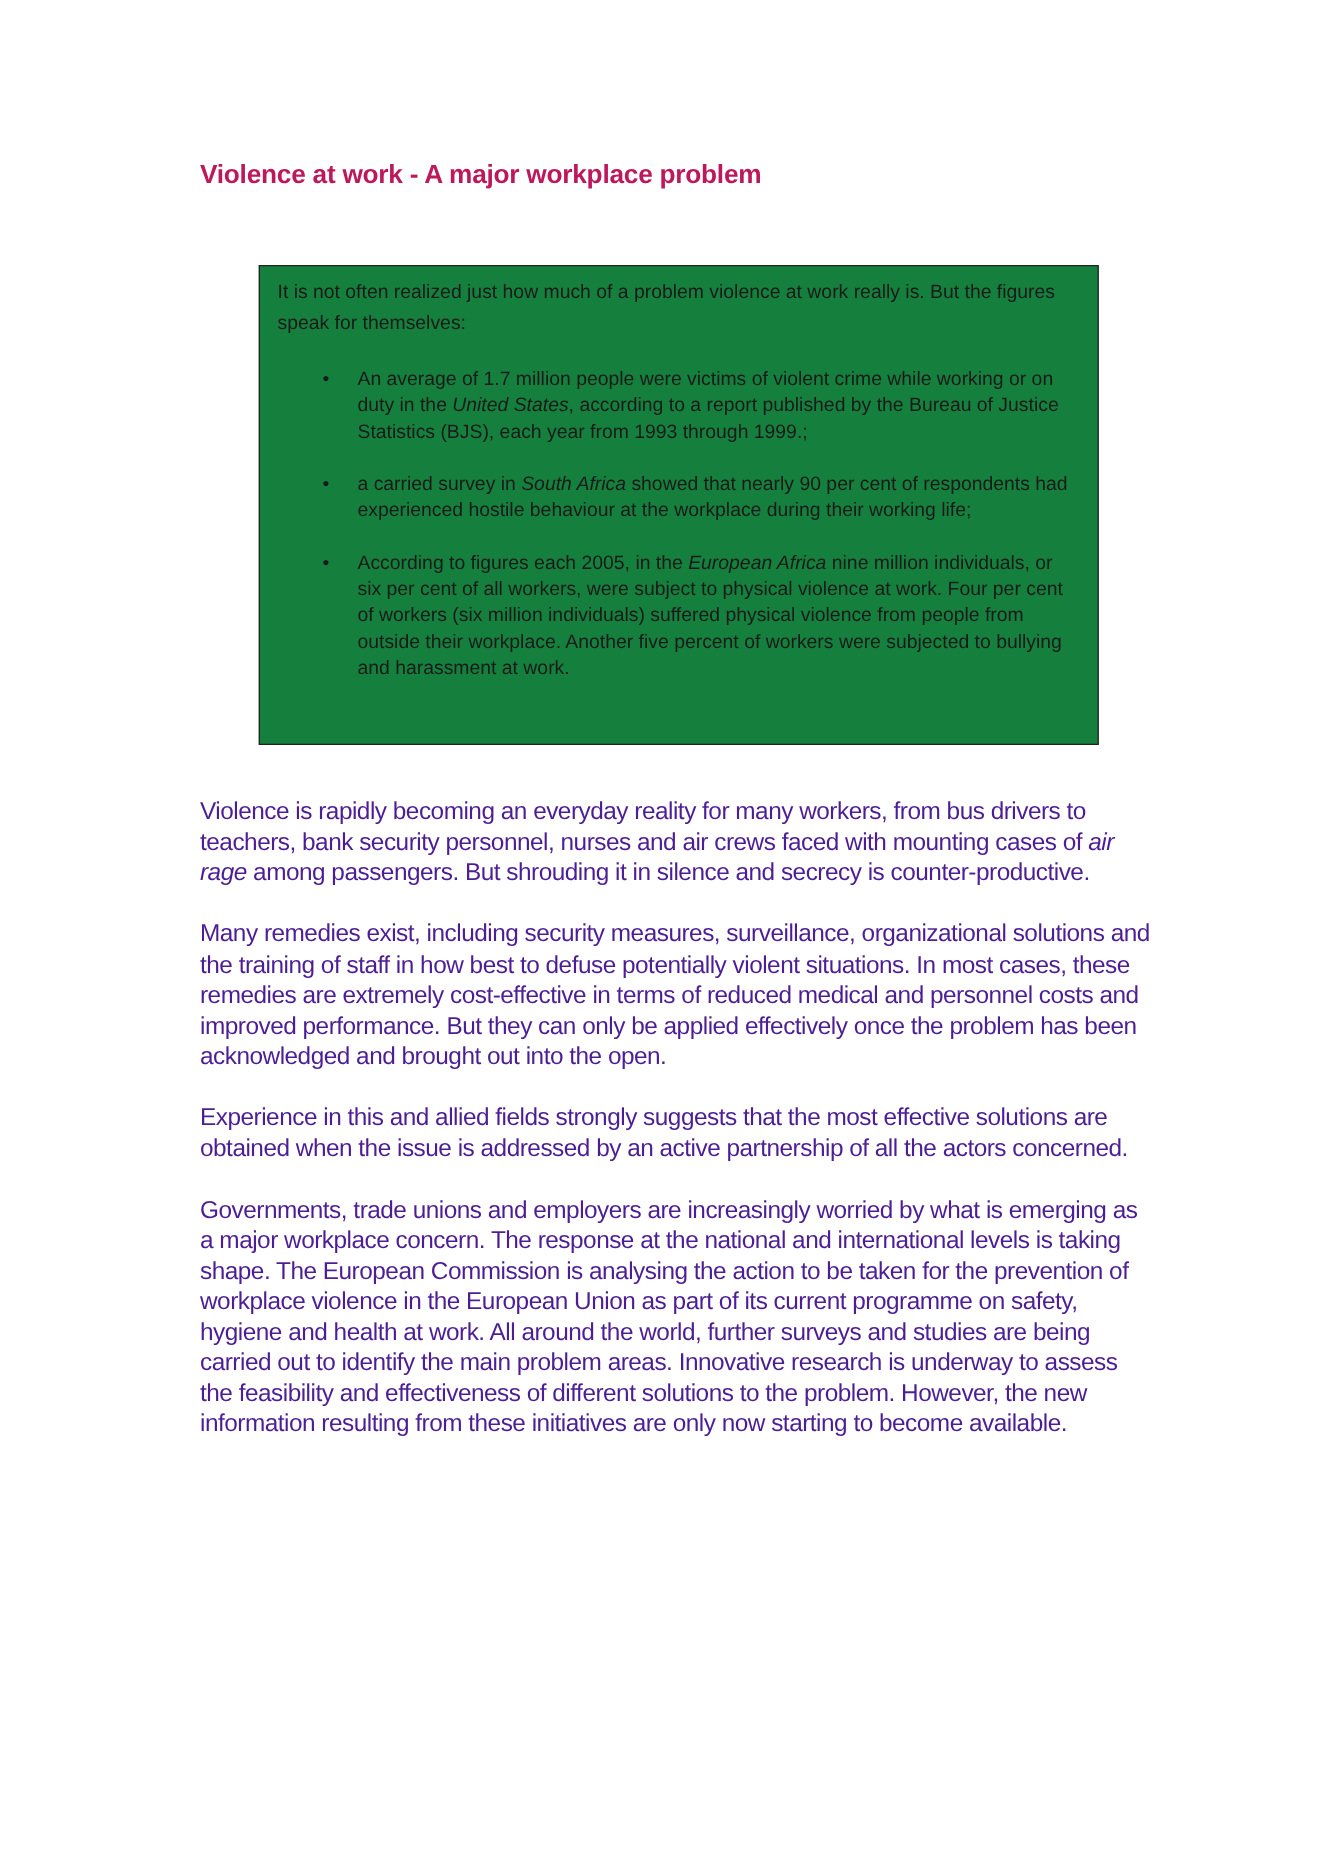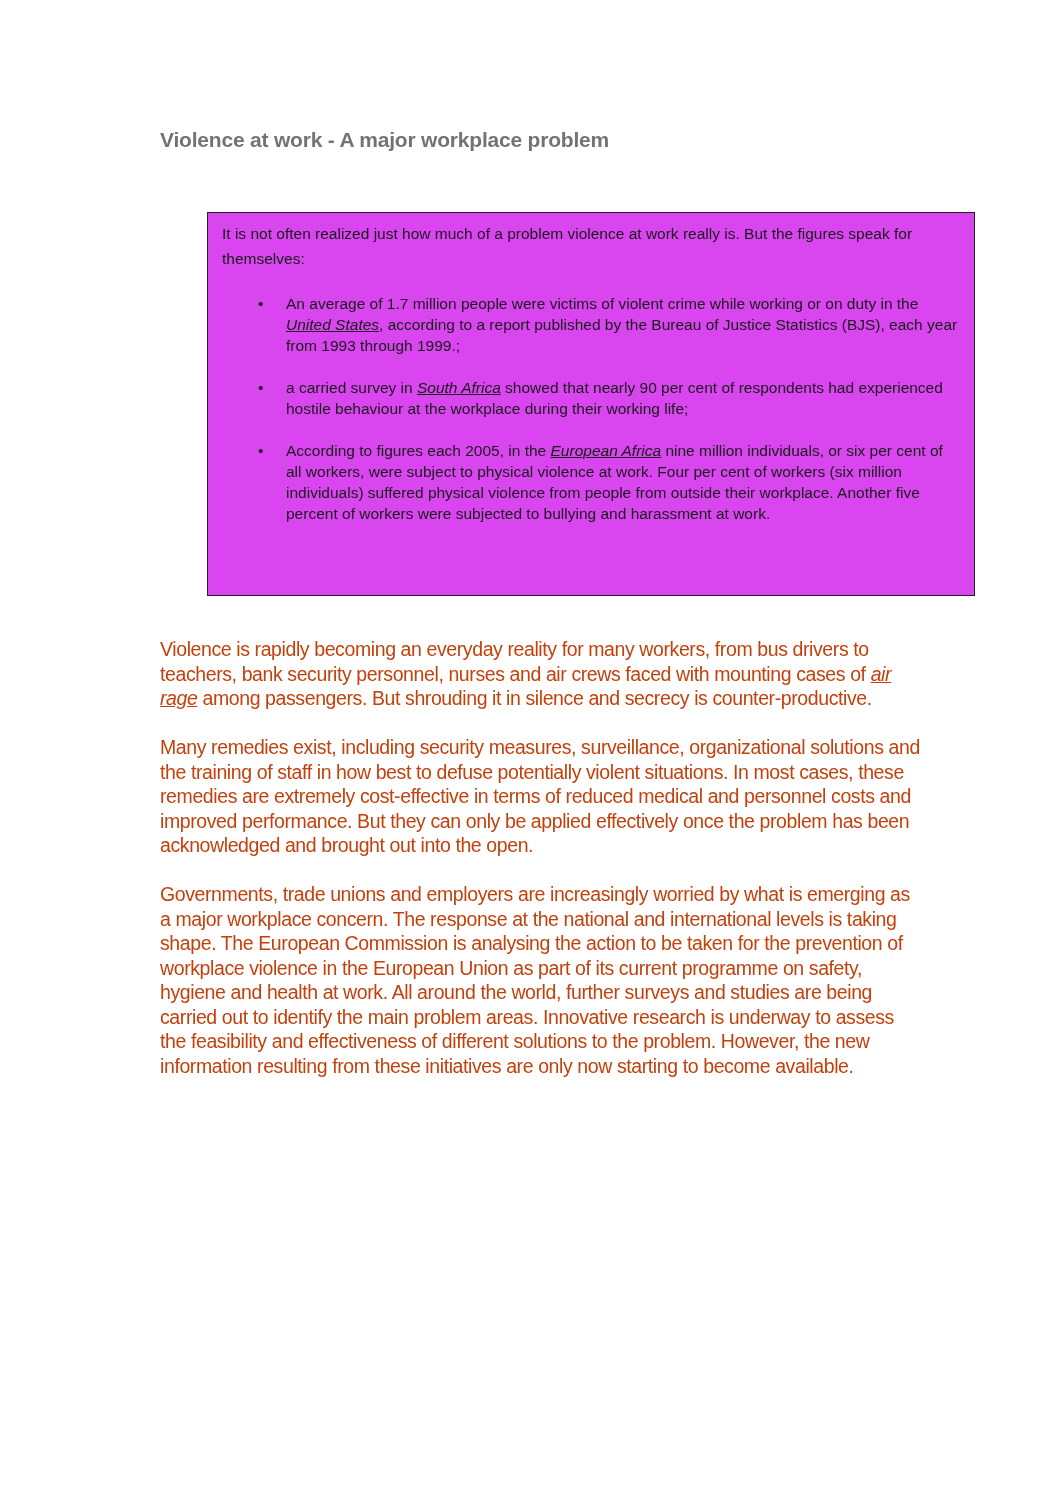--- a/index.html
+++ b/index.html
@@ -1,37 +1,37 @@
 <!DOCTYPE html>
 <html><head>
 <meta charset="utf-8">
 <style>
   html, body { margin: 0; padding: 0; background: #ffffff; }
   body { width: 1058px; height: 1497px; position: relative; overflow: hidden; font-family: "Liberation Sans", sans-serif; color: #000; }
   .title {
     position: absolute; left: 160px; top: 128px;
     font-family: "Liberation Sans", sans-serif; font-weight: bold;
-    font-size: 21px; color: #737373; margin: 0; letter-spacing: -0.2px;
+    font-size: 21px; color: #be185d; margin: 0; letter-spacing: -0.2px;
   }
   .callout {
-    position: absolute; left: 207px; top: 212px; width: 768px; height: 384px;
-    box-sizing: border-box; background: #d946ef; border: 1.5px solid #222;
+    position: absolute; left: 207px; top: 212px; width: 672px; height: 384px;
+    box-sizing: border-box; background: #15803d; border: 1.5px solid #222;
     padding: 8px 14px 0 14px;
     font-size: 15.5px; line-height: 21px; color: #1a1a1a;
   }
   .callout .intro { margin: 0 0 22px 0; line-height: 25px; }
   .callout ul { list-style: none; margin: 0; padding: 0; }
   .callout li { position: relative; padding-left: 64px; margin-bottom: 21px; }
   .callout li .bullet { position: absolute; left: 36px; top: 0; }
   .body-text {
     position: absolute; left: 160px; top: 637px; width: 760px;
-    font-size: 19.5px; line-height: 24.5px; color: #c2410c; letter-spacing: -0.4px;
+    font-size: 19.5px; line-height: 24.5px; color: #4c1d95; letter-spacing: -0.4px;
   }
   .body-text p { margin: 0 0 24.5px 0; }
-  em { font-style: italic; text-decoration: underline; }
+  em { font-style: italic; }
 </style>
 </head>
 <body>
 
 <h1 class="title">Violence at work - A major workplace problem</h1>
 
 <div class="callout">
   <p class="intro">It is not often realized just how much of a problem violence at work really is. But the figures speak for themselves:</p>
   <ul>
     <li>
@@ -45,14 +45,15 @@
     <li>
       <span class="bullet">•</span>
       <span>According to figures each 2005, in the </span><em>European Africa</em><span> nine million individuals, or six per cent of all workers, were subject to physical violence at work. Four per cent of workers (six million individuals) suffered physical violence from people from outside their workplace. Another five percent of workers were subjected to bullying and harassment at work.</span>
     </li>
   </ul>
 </div>
 
 <div class="body-text">
   <p><span>Violence is rapidly becoming an everyday reality for many workers, from bus drivers to teachers, bank security personnel, nurses and air crews faced with mounting cases of </span><em>air rage</em><span> among passengers. But shrouding it in silence and secrecy is counter-productive.</span></p>
   <p>Many remedies exist, including security measures, surveillance, organizational solutions and the training of staff in how best to defuse potentially violent situations. In most cases, these remedies are extremely cost-effective in terms of reduced medical and personnel costs and improved performance. But they can only be applied effectively once the problem has been acknowledged and brought out into the open.</p>
+  <p>Experience in this and allied fields strongly suggests that the most effective solutions are obtained when the issue is addressed by an active partnership of all the actors concerned.</p>
   <p>Governments, trade unions and employers are increasingly worried by what is emerging as a major workplace concern. The response at the national and international levels is taking shape. The European Commission is analysing the action to be taken for the prevention of workplace violence in the European Union as part of its current programme on safety, hygiene and health at work. All around the world, further surveys and studies are being carried out to identify the main problem areas. Innovative research is underway to assess the feasibility and effectiveness of different solutions to the problem. However, the new information resulting from these initiatives are only now starting to become available.</p>
 </div>
 
 </body></html>

